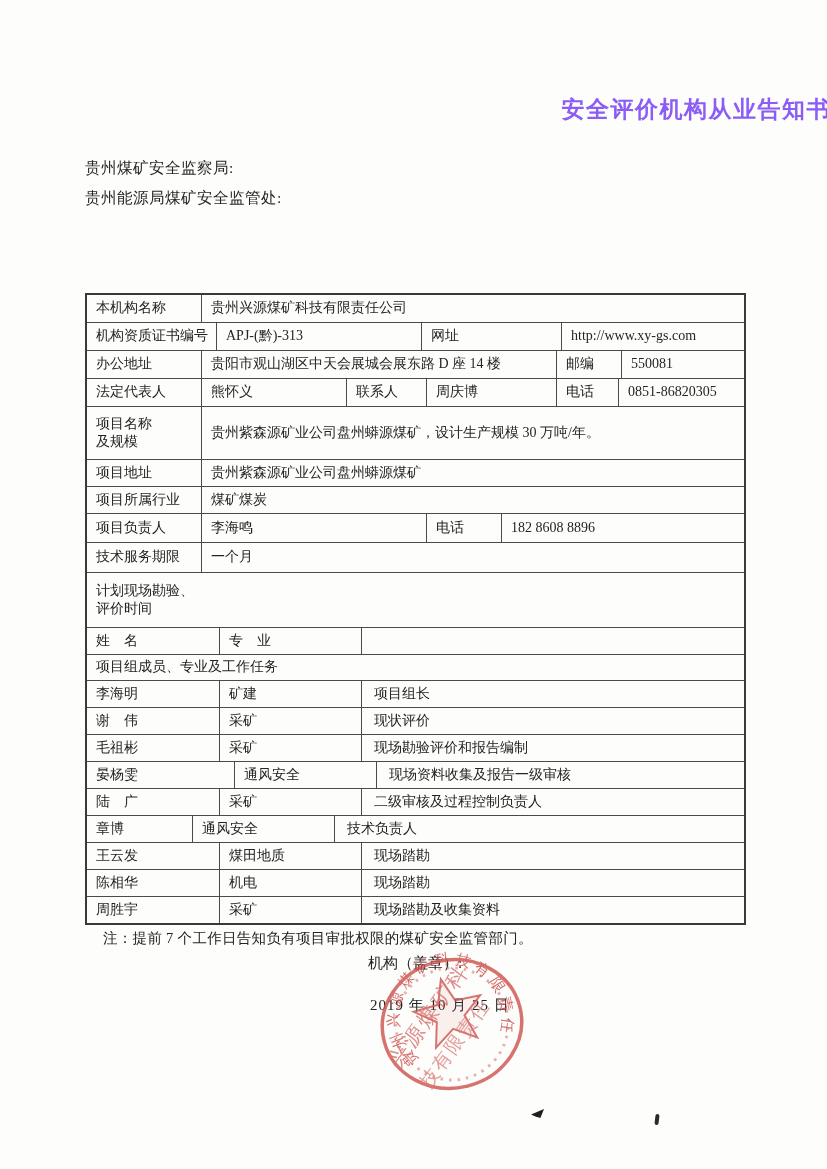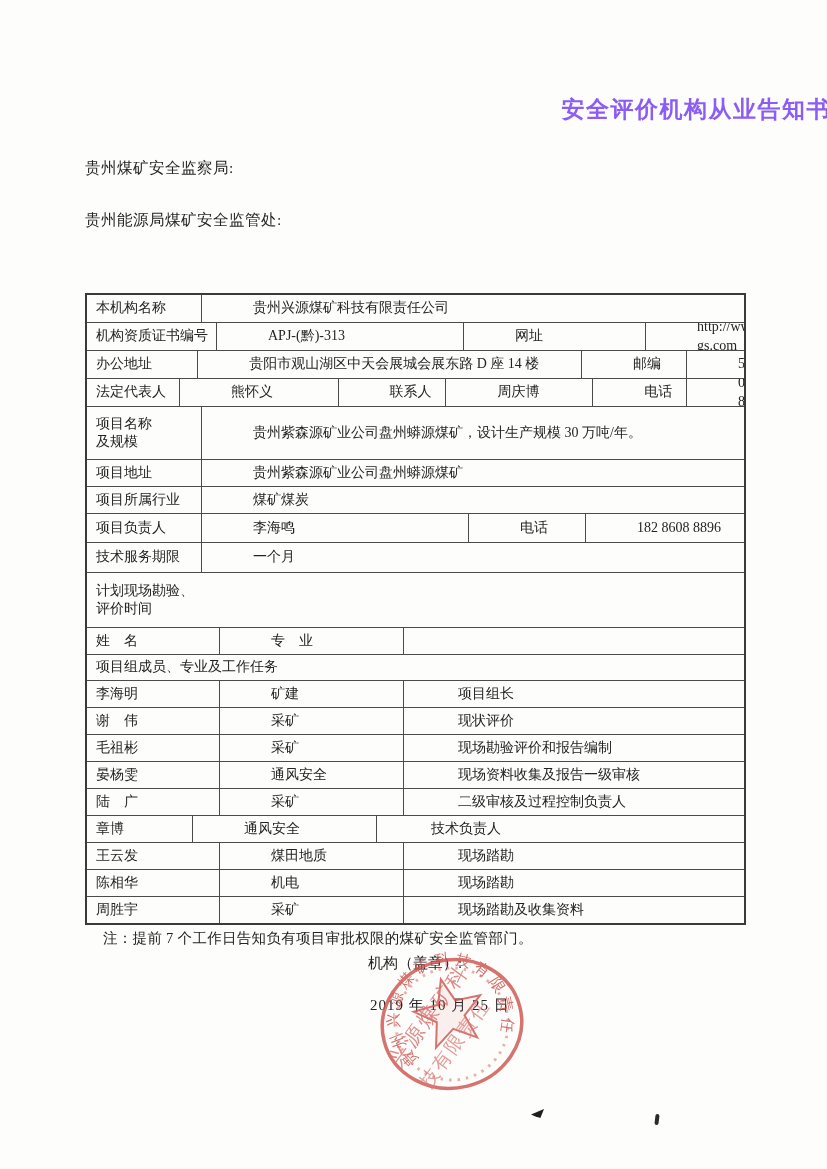--- a/index.html
+++ b/index.html
@@ -9,33 +9,33 @@
     font-family:"Liberation Serif","DejaVu Serif",serif;
     color:#242424;
   }
   .title {
     position:absolute; top:94px; left:4px; width:100%; margin:0;
     text-align:right; font-size:23px; font-weight:bold; letter-spacing:1.5px;
     font-family:"DejaVu Sans","Liberation Sans",sans-serif; color:#8b5cf6;
   }
   .addr { position:absolute; left:85px; margin:0; font-size:15.5px; letter-spacing:.5px; }
   .addr1 { top:158px; }
-  .addr2 { top:210px; }
+  .addr2 { top:188px; }
   .intro {
     position:absolute; left:85px; top:230px; width:662px; margin:0;
     font-size:15.5px; line-height:39px; text-indent:2em; text-align:justify;
     letter-spacing:.3px;
   }
   .u { text-decoration:underline; text-underline-offset:4px; }
   .itable {
     position:absolute; left:85px; top:293px; width:661px;
     border:2px solid #3a3a3a; box-sizing:border-box; font-size:14px;
     background:#fdfdfc;
   }
-  .tr { display:flex; border-bottom:1px solid #4b4b4b;gap:42px; }
+  .tr { display:flex; border-bottom:1px solid #4b4b4b; }
   .tr:last-child { border-bottom:none; }
   .td {
     box-sizing:border-box; border-right:1px solid #4b4b4b;
     padding:2px 6px 2px 9px; display:flex; align-items:center;
     white-space:pre-line; line-height:1.3; overflow:hidden;
   }
   .td:last-child { border-right:none; }
   .grow { flex:1; }
   .note { position:absolute; left:103px; top:929px; margin:0; font-size:14.5px; letter-spacing:.3px; }
   .sig-label { position:absolute; left:368px; top:954px; font-size:15px; z-index:1; }
@@ -143,21 +143,21 @@
       <div class="td" style="width:133px">谢　伟</div>
       <div class="td" style="width:142px">采矿</div>
       <div class="td grow" style="padding-left:12px">现状评价</div>
     </div>
     <div class="tr" style="height:26px">
       <div class="td" style="width:133px">毛祖彬</div>
       <div class="td" style="width:142px">采矿</div>
       <div class="td grow" style="padding-left:12px">现场勘验评价和报告编制</div>
     </div>
     <div class="tr" style="height:26px">
-      <div class="td" style="width:133px">晏杨雯</div>
+      <div class="td" style="width:148px">晏杨雯</div>
       <div class="td" style="width:142px">通风安全</div>
       <div class="td grow" style="padding-left:12px">现场资料收集及报告一级审核</div>
     </div>
     <div class="tr" style="height:26px">
       <div class="td" style="width:133px">陆　广</div>
       <div class="td" style="width:142px">采矿</div>
       <div class="td grow" style="padding-left:12px">二级审核及过程控制负责人</div>
     </div>
     <div class="tr" style="height:26px">
       <div class="td" style="width:106px">章博</div>

